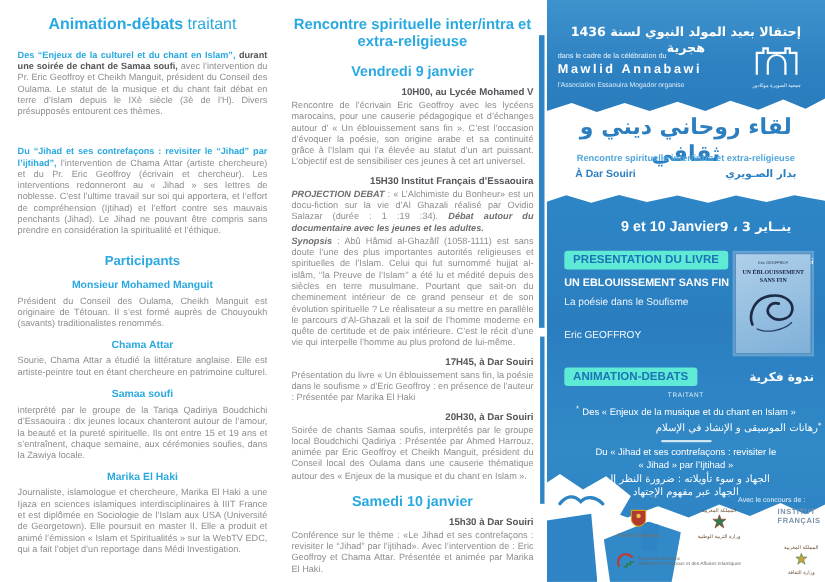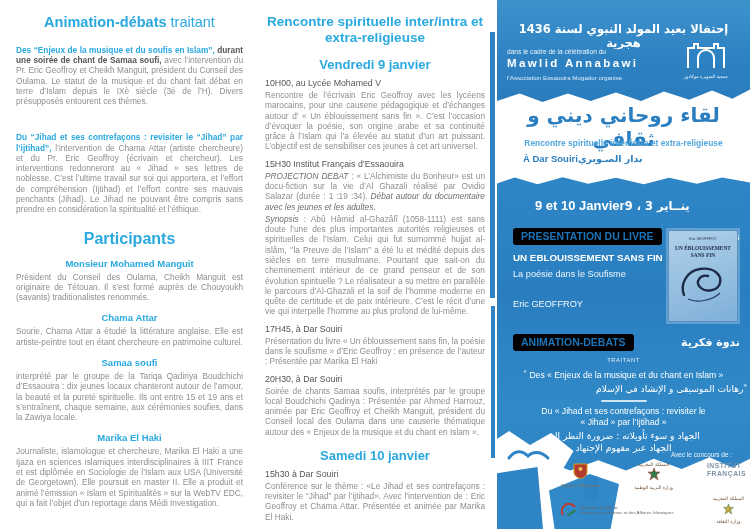--- a/index.html
+++ b/index.html
@@ -8,49 +8,49 @@
 
   
   .col-left{width:257px;padding:8px 14px 0 16px;box-sizing:border-box;overflow:hidden}
   .col-mid{width:240px;padding:8px 12px 0 8px;box-sizing:border-box;overflow:hidden}
   .lefttitle,.midtitle{color:#2AA9E0;font-weight:bold;text-align:center;font-size:14.5px;margin:6px 0 14px;line-height:1.15}
   .midtitle{font-size:13.5px;margin:6px 0 12px}
   .light{font-weight:normal}
   .body{font-size:8.3px;line-height:1.24;color:#8E8E91;text-align:justify;margin:0 0 7px}
   .lead-blue{color:#2AA9E0;font-weight:bold}
   .lead-dark{color:#55555A;font-weight:bold}
-  .sect{color:#2AA9E0;font-weight:bold;text-align:center;font-size:16px;margin:15px 0 6px}
+  .sect{color:#2AA9E0;font-weight:bold;text-align:center;font-size:12px;margin:15px 0 6px}
   .pname{color:#2AA9E0;font-weight:bold;text-align:center;font-size:9.5px;margin:10px 0 3px}
   .dayhead{color:#2AA9E0;font-weight:bold;text-align:center;font-size:13px;margin:11px 0 4px}
-  .ehead{color:#55555A;font-weight:normal;text-align:left;font-size:8.8px;margin:6px 0 2px}
-  .bi{font-weight:normal;font-style:italic;color:#6E6E72}
+  .ehead{color:#55555A;font-weight:bold;text-align:right;font-size:8.8px;margin:6px 0 2px}
+  .bi{font-weight:bold;font-style:italic;color:#6E6E72}
 
   
   .poster{position:relative;width:253px;height:529px;background:#fff;overflow:hidden;color:#fff}
   .band-top{position:absolute;top:0;left:0;right:0;height:104px;background:linear-gradient(180deg,#3E93CD,#2E82C2 55%,#2A7CBD);
     clip-path:polygon(0 0,100% 0,100% 86%,93% 95%,85% 87%,76% 96%,66% 88%,57% 97%,47% 89%,37% 97%,28% 90%,18% 98%,9% 90%,0 97%)}
   .band-main{position:absolute;top:176px;left:0;right:0;height:296px;background:linear-gradient(180deg,#2E86C6,#2A7EC0 40%,#3189C7 78%,#2E84C4);
     clip-path:polygon(0 2.5%,7% .5%,16% 2.8%,26% .4%,36% 2.6%,47% .6%,58% 2.8%,68% .6%,79% 2.6%,89% .5%,100% 2.2%,100% 95.5%,93% 98.5%,84% 95%,73% 99%,62% 95.5%,51% 99.5%,40% 96%,29% 99.5%,18% 96%,8% 100%,0 97%)}
   .abs{position:absolute}
   .top-ar{top:22px;left:4px;right:4px;text-align:center;font-family:"DejaVu Sans",sans-serif;font-weight:bold;font-size:11.5px}
   .celebr{top:48px;left:10px;font-size:6.6px;color:#EAF4FB}
   .mawlid{top:57px;left:10px;font-size:11.5px;letter-spacing:2.4px;font-weight:bold}
   .assoc{top:74px;left:10px;font-size:6.2px;color:#DCECF8}
   .gate{top:40px;right:16px;width:56px;text-align:center}
   .gate-cap{font-size:4.6px;color:#E8F3FB;line-height:1.2}
   .title-ar{top:103px;left:0;right:0;text-align:center;color:#2B7FC0;font-weight:bold;font-size:20px;font-family:"DejaVu Sans",sans-serif}
   .subtitle{top:138px;left:0;right:0;text-align:center;color:#53A7DC;font-weight:bold;font-size:8.4px}
-  .venue-row{top:153px;left:26px;right:26px;display:flex;justify-content:flex-start;align-items:center}
+  .venue-row{top:153px;left:26px;right:26px;display:flex;justify-content:space-between;align-items:center}
   .venue-fr{color:#2B7FC0;font-weight:bold;font-size:9.5px}
   .venue-ar{color:#2B7FC0;font-weight:bold;font-size:9.5px;font-family:"DejaVu Sans",sans-serif}
-  .dates-row{top:198px;left:38px;right:1px;display:flex;justify-content:flex-start;align-items:center}
+  .dates-row{top:198px;left:38px;right:1px;display:flex;justify-content:center;align-items:center}
   .dates-fr{font-weight:bold;font-size:13px}
   .dates-ar{font-weight:bold;font-size:11.5px;font-family:"DejaVu Sans",sans-serif}
   .badge-row{left:16px;right:10px;display:flex;justify-content:space-between;align-items:center}
-  .pill{background:#000000;color:#1C74B8;font-weight:bold;border-radius:3px;padding:2px 8px 3px;font-size:10.5px;white-space:nowrap}
+  .pill{background:#5eead4;color:#1C74B8;font-weight:bold;border-radius:3px;padding:2px 8px 3px;font-size:10.5px;white-space:nowrap}
   .badge-ar{font-weight:bold;font-size:11px;font-family:"DejaVu Sans",sans-serif}
   .bkrow{top:228px}
   .dbrow{top:334px}
   .book-text{top:252px;left:16px;width:150px}
   .bk-t{font-weight:bold;font-size:9.8px;margin:0 0 6px}
   .bk-s{font-size:9.2px;margin:0 0 20px;color:#EAF4FB}
   .bk-a{font-size:9.2px;color:#F2F8FC}
   .cover{top:230px;right:12px;width:70px;height:92px;background:linear-gradient(160deg,#AFD0EA,#7FB0D8);border:1px solid #5D92C0;box-shadow:0 0 0 2px rgba(255,255,255,.25);display:flex;flex-direction:column;align-items:center;padding-top:6px;box-sizing:border-box}
   .cover-a{font-size:3.6px;color:#27324E}
   .cover-t{font-family:"Liberation Serif",serif;font-size:5.4px;font-weight:bold;color:#1D2A48;text-align:center;margin-top:4px;line-height:1.3}
@@ -89,21 +89,21 @@
 <body>
 
 <div class="page">
 
   <div class="col-left">
     <div class="lefttitle">
       <span>Animation-débats</span>
       <span class="light">traitant</span>
     </div>
     <p class="body">
-      <span class="lead-blue">Des “Enjeux de la musique et du soufis en Islam”,</span>
+      <span class="lead-blue">Des “Enjeux de la culturel et du chant en Islam”,</span>
       <span class="lead-dark">durant une soirée de chant de Samaa soufi,</span>
       <span>avec l’intervention du Pr. Eric Geoffroy et Cheikh Manguit, président du Conseil des Oulama. Le statut de la musique et du chant fait débat en terre d’Islam depuis le IXè siècle (3è de l’H). Divers présupposés entourent ces thèmes.</span>
     </p>
     <p class="body" style="margin-top:26px">
       <span class="lead-blue">Du “Jihad et ses contrefaçons : revisiter le “Jihad” par l’ijtihad”,</span>
       <span>l’intervention de Chama Attar (artiste chercheure) et du Pr. Eric Geoffroy (écrivain et chercheur). Les interventions redonneront au « Jihad » ses lettres de noblesse. C’est l’ultime travail sur soi qui apportera, et l’effort de compréhension (Ijtihad) et l’effort contre ses mauvais penchants (Jihad). Le Jihad ne pouvant être compris sans prendre en considération la spiritualité et l’éthique.</span>
     </p>
     <div class="sect">Participants</div>
     <div class="pname">Monsieur Mohamed Manguit</div>
     <p class="body">Président du Conseil des Oulama, Cheikh Manguit est originaire de Tétouan. Il s’est formé auprès de Chouyoukh (savants) traditionalistes renommés.</p>

